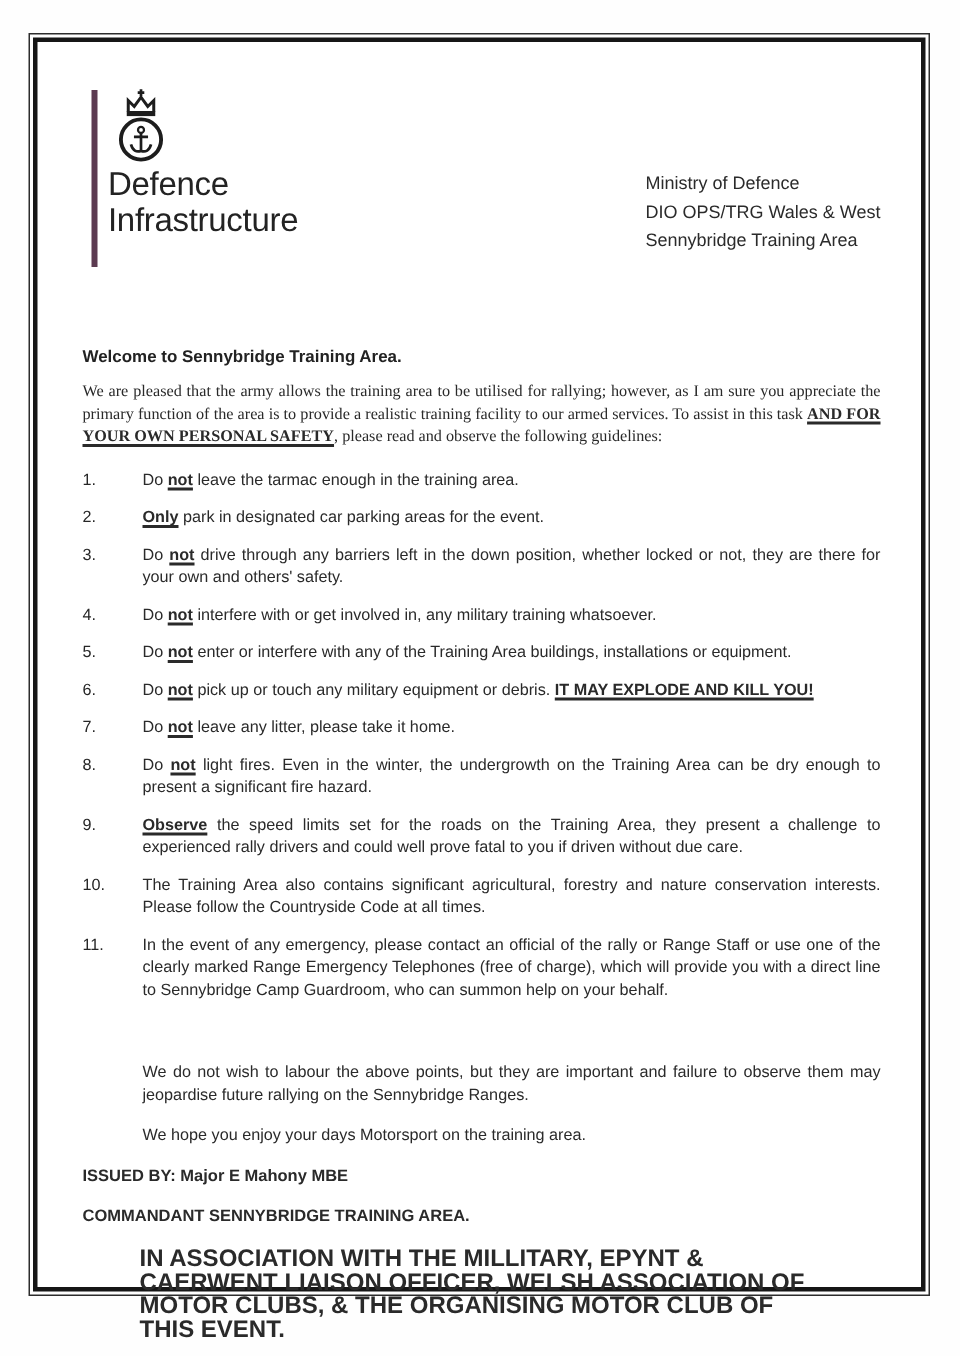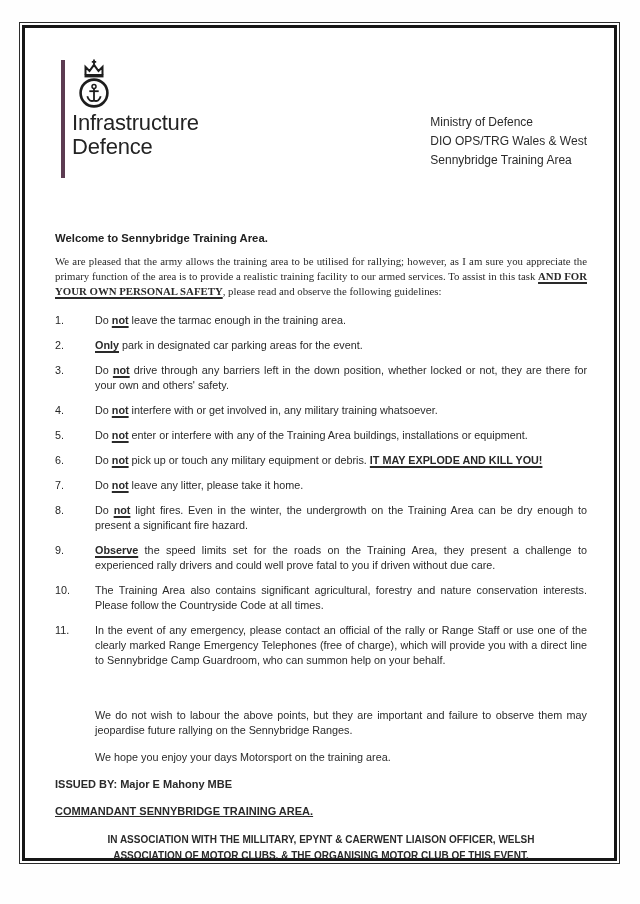--- a/index.html
+++ b/index.html
@@ -27,22 +27,22 @@
   .doc-title { font-size:11.3px; font-weight:bold; margin:46px 0 10px 0; color:#222; }
   p, .g-text { font-size:10.8px; line-height:15px; color:#2a2a2a; }
   .intro { text-align:justify; margin:0 0 14px 0;font-family:Liberation Serif, serif; }
   .g-row { display:grid; grid-template-columns:40px 1fr; margin-bottom:10px; }
   .g-num { font-size:10.8px; line-height:15px; }
   .g-text { text-align:justify; }
   .closing { margin-left:40px; }
   .closing p { margin:0 0 12px 0; }
   .closing .just { text-align:justify;margin-top:40px; }
   .issued { font-weight:bold; margin:1px 0 12px 0; font-size:11px; }
-  .commandant { font-weight:bold; margin:0 0 13px 0; font-size:11px;text-decoration:underline; }
-  .association { font-weight:bold; text-align:center; padding:0 38px; margin:0; font-size:10px; line-height:15.5px; }
+  .commandant { font-weight:bold; margin:0 0 13px 0; font-size:11px; }
+  .association { font-weight:bold; padding:0 38px; margin:0; font-size:16px; line-height:15.5px; }
   .b { font-weight:bold; }
   .u { text-decoration:underline; text-decoration-thickness:1.5px; text-underline-offset:1.5px; }
 </style>
 </head>
 <body>
 
 <div class="page-frame">
 
   <div class="letterhead">
     <div class="logo">
@@ -54,22 +54,22 @@
             <path d="M12.5 16.5 V9 L16.5 13 L21 6.8 L25.5 13 L29.5 9 V16.5" stroke-width="2"></path>
             <rect x="11.5" y="16" width="19" height="3.4" fill="#1d1d1d" stroke="none"></rect>
             <circle cx="21" cy="35" r="13.4" stroke-width="2.6"></circle>
             <circle cx="21" cy="28.6" r="2" stroke-width="1.5"></circle>
             <path d="M21 30.6 V42.6" stroke-width="1.8"></path>
             <path d="M16.3 33.2 H25.7" stroke-width="1.8"></path>
             <path d="M14.3 38.3 C15.4 42.4 18 43.7 21 42.6 C24 43.7 26.6 42.4 27.7 38.3" stroke-width="1.8"></path>
           </g>
         </svg>
         <div class="org-name">
+          <div>Defence</div>
           <div>Infrastructure</div>
-          <div>Defence</div>
         </div>
       </div>
     </div>
     <div class="letterhead-right">
       <div>Ministry of Defence</div>
       <div>DIO OPS/TRG Wales &amp; West</div>
       <div>Sennybridge Training Area</div>
     </div>
   </div>
 

